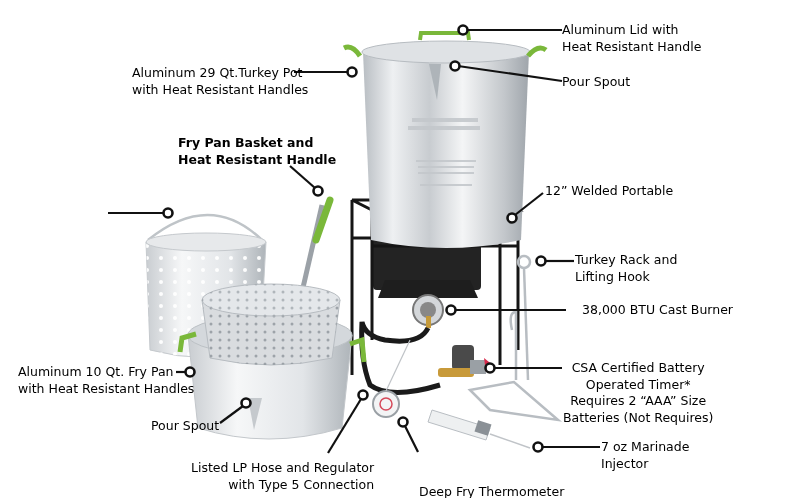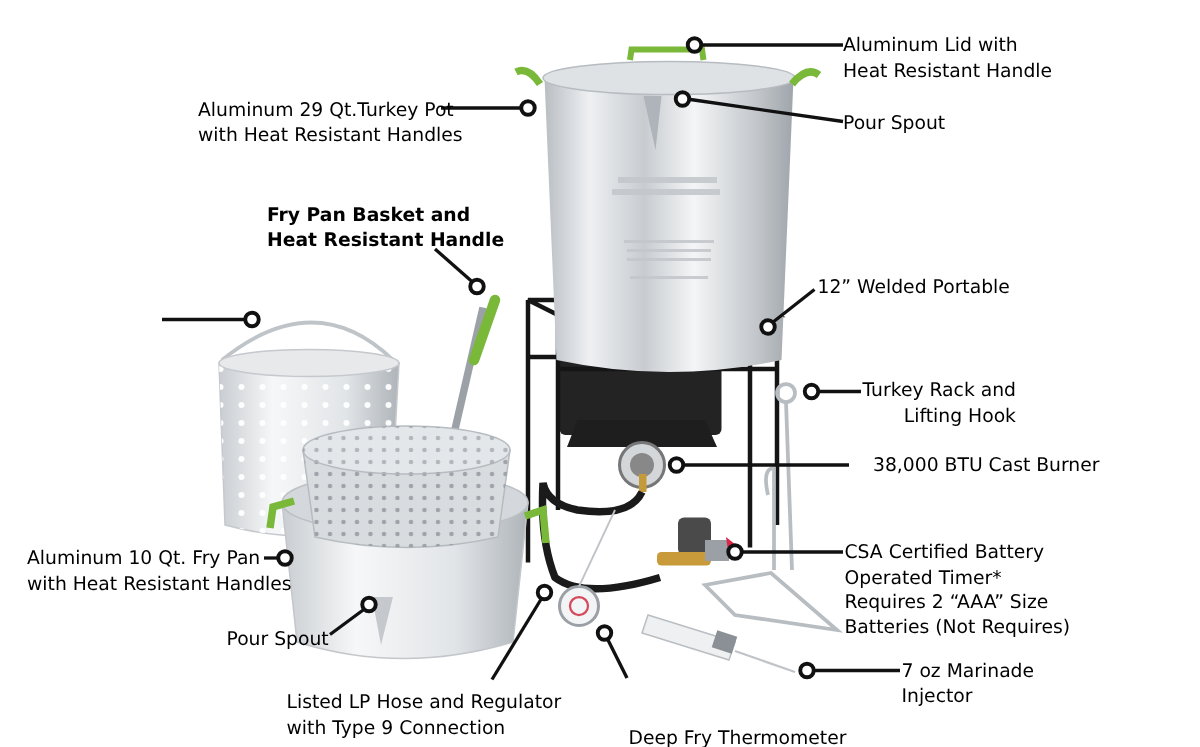--- a/index.html
+++ b/index.html
@@ -193,48 +193,48 @@
   <div>Heat Resistant Handle</div>
 </div>
 
 <div class="label" style="left:70px; top:189px;">
 </div>
 
 <div class="label" style="left:545px; top:183px;">
   <div>12” Welded Portable</div>
 </div>
 
-<div class="label" style="left:575px; top:252px;text-align:right;">
+<div class="label" style="left:575px; top:252px;">
   <div>Turkey Rack and</div>
   <div>Lifting Hook</div>
 </div>
 
 <div class="label" style="left:582px; top:302px;">
   <div>38,000 BTU Cast Burner</div>
 </div>
 
-<div class="label" style="left:563px; top:360px;">
+<div class="label" style="left:563px; top:360px;text-align:center;">
   <div>CSA Certified Battery</div>
   <div>Operated Timer*</div>
   <div>Requires 2 “AAA” Size</div>
   <div>Batteries (Not Requires)</div>
 </div>
 
 <div class="label" style="left:18px; top:364px;">
   <div>Aluminum 10 Qt. Fry Pan</div>
   <div>with Heat Resistant Handles</div>
 </div>
 
 <div class="label" style="left:151px; top:418px;">
   <div>Pour Spout</div>
 </div>
 
-<div class="label" style="left:191px; top:460px;">
+<div class="label" style="left:191px; top:460px;text-align:right;">
   <div>Listed LP Hose and Regulator</div>
-  <div>with Type 9 Connection</div>
+  <div>with Type 5 Connection</div>
 </div>
 
 <div class="label" style="left:419px; top:484px;">
   <div>Deep Fry Thermometer</div>
 </div>
 
 <div class="label" style="left:601px; top:439px;">
   <div>7 oz Marinade</div>
   <div>Injector</div>
 </div>

